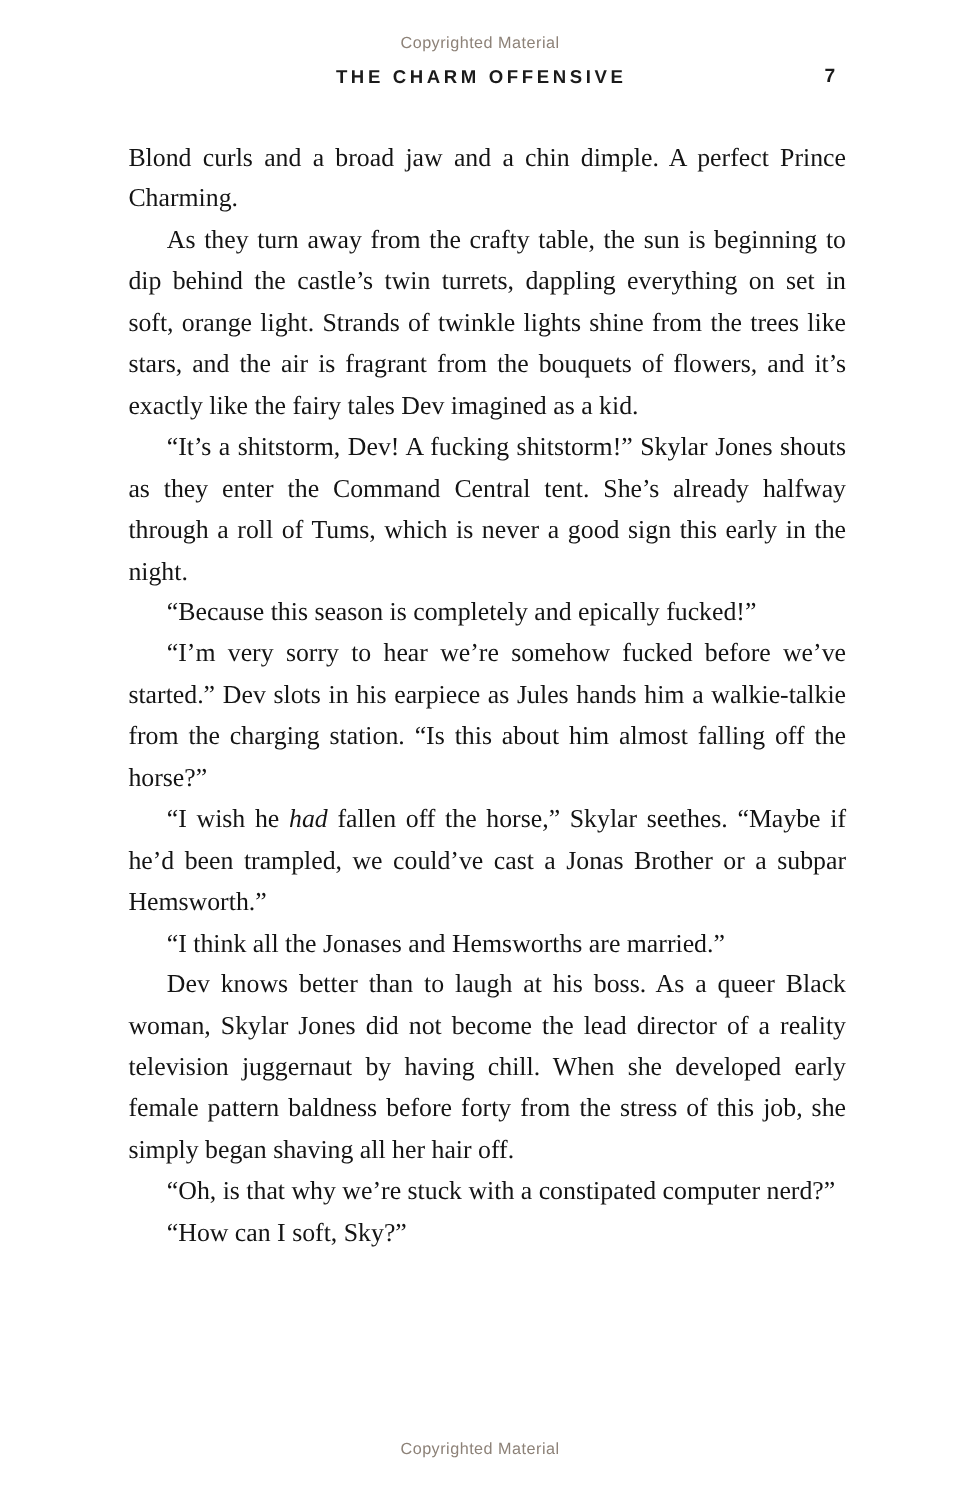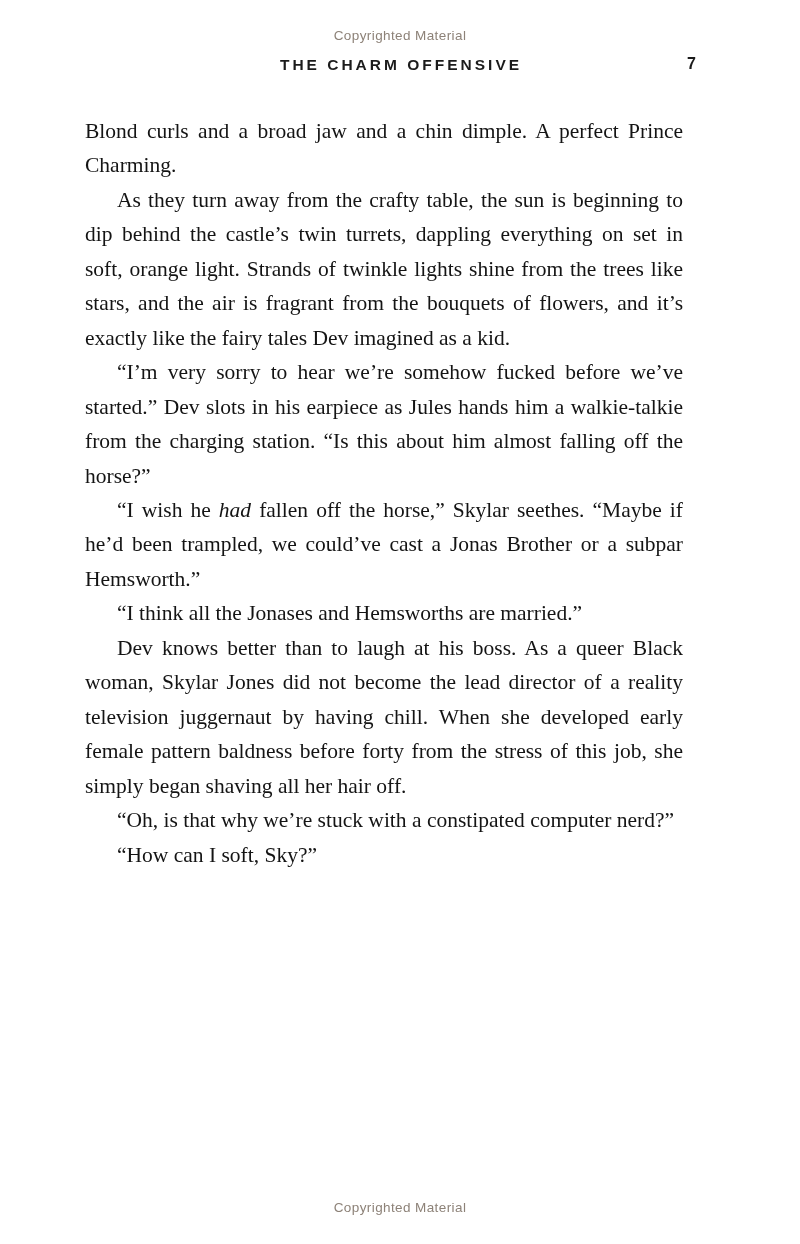--- a/index.html
+++ b/index.html
@@ -54,21 +54,21 @@
     top: -1px;
     font-family: "Liberation Sans", sans-serif;
     font-weight: bold;
     font-size: 16px;
     color: #1b1b1b;
   }
 
   .body-text {
     position: absolute;
     top: 114px;
-    left: 85px;
+    left: 107px;
     width: 598px;
     font-size: 21.5px;
     line-height: 34.45px;
     text-align: justify;
     color: #141414;
   }
   .body-text p {
     margin: 0;
     padding: 0;
   }
@@ -87,20 +87,22 @@
   <div class="copyright top">Copyrighted Material</div>
 
   <div class="running-header">
     <span class="title">THE CHARM OFFENSIVE</span>
     <span class="pagenum">7</span>
   </div>
 
   <div class="body-text">
     <p>Blond curls and a broad jaw and a chin dimple. A perfect Prince Charming.</p>
     <p class="indent">As they turn away from the crafty table, the sun is beginning to dip behind the castle’s twin turrets, dappling everything on set in soft, orange light. Strands of twinkle lights shine from the trees like stars, and the air is fragrant from the bouquets of flowers, and it’s exactly like the fairy tales Dev imagined as a kid.</p>
+    <p class="indent">“It’s a shitstorm, Dev! A fucking shitstorm!” Skylar Jones shouts as they enter the Command Central tent. She’s already halfway through a roll of Tums, which is never a good sign this early in the night.</p>
+    <p class="indent">“Because this season is completely and epically fucked!”</p>
     <p class="indent">“I’m very sorry to hear we’re somehow fucked before we’ve started.” Dev slots in his earpiece as Jules hands him a walkie-talkie from the charging station. “Is this about him almost falling off the horse?”</p>
     <p class="indent"><span>“I wish he </span><em>had</em><span> fallen off the horse,” Skylar seethes. “Maybe if he’d been trampled, we could’ve cast a Jonas Brother or a subpar Hemsworth.”</span></p>
     <p class="indent">“I think all the Jonases and Hemsworths are married.”</p>
     <p class="indent">Dev knows better than to laugh at his boss. As a queer Black woman, Skylar Jones did not become the lead director of a reality television juggernaut by having chill. When she developed early female pattern baldness before forty from the stress of this job, she simply began shaving all her hair off.</p>
     <p class="indent">“Oh, is that why we’re stuck with a constipated computer nerd?”</p>
     <p class="indent">“How can I soft, Sky?”</p>
   </div>
 
   <div class="copyright bottom">Copyrighted Material</div>
 

